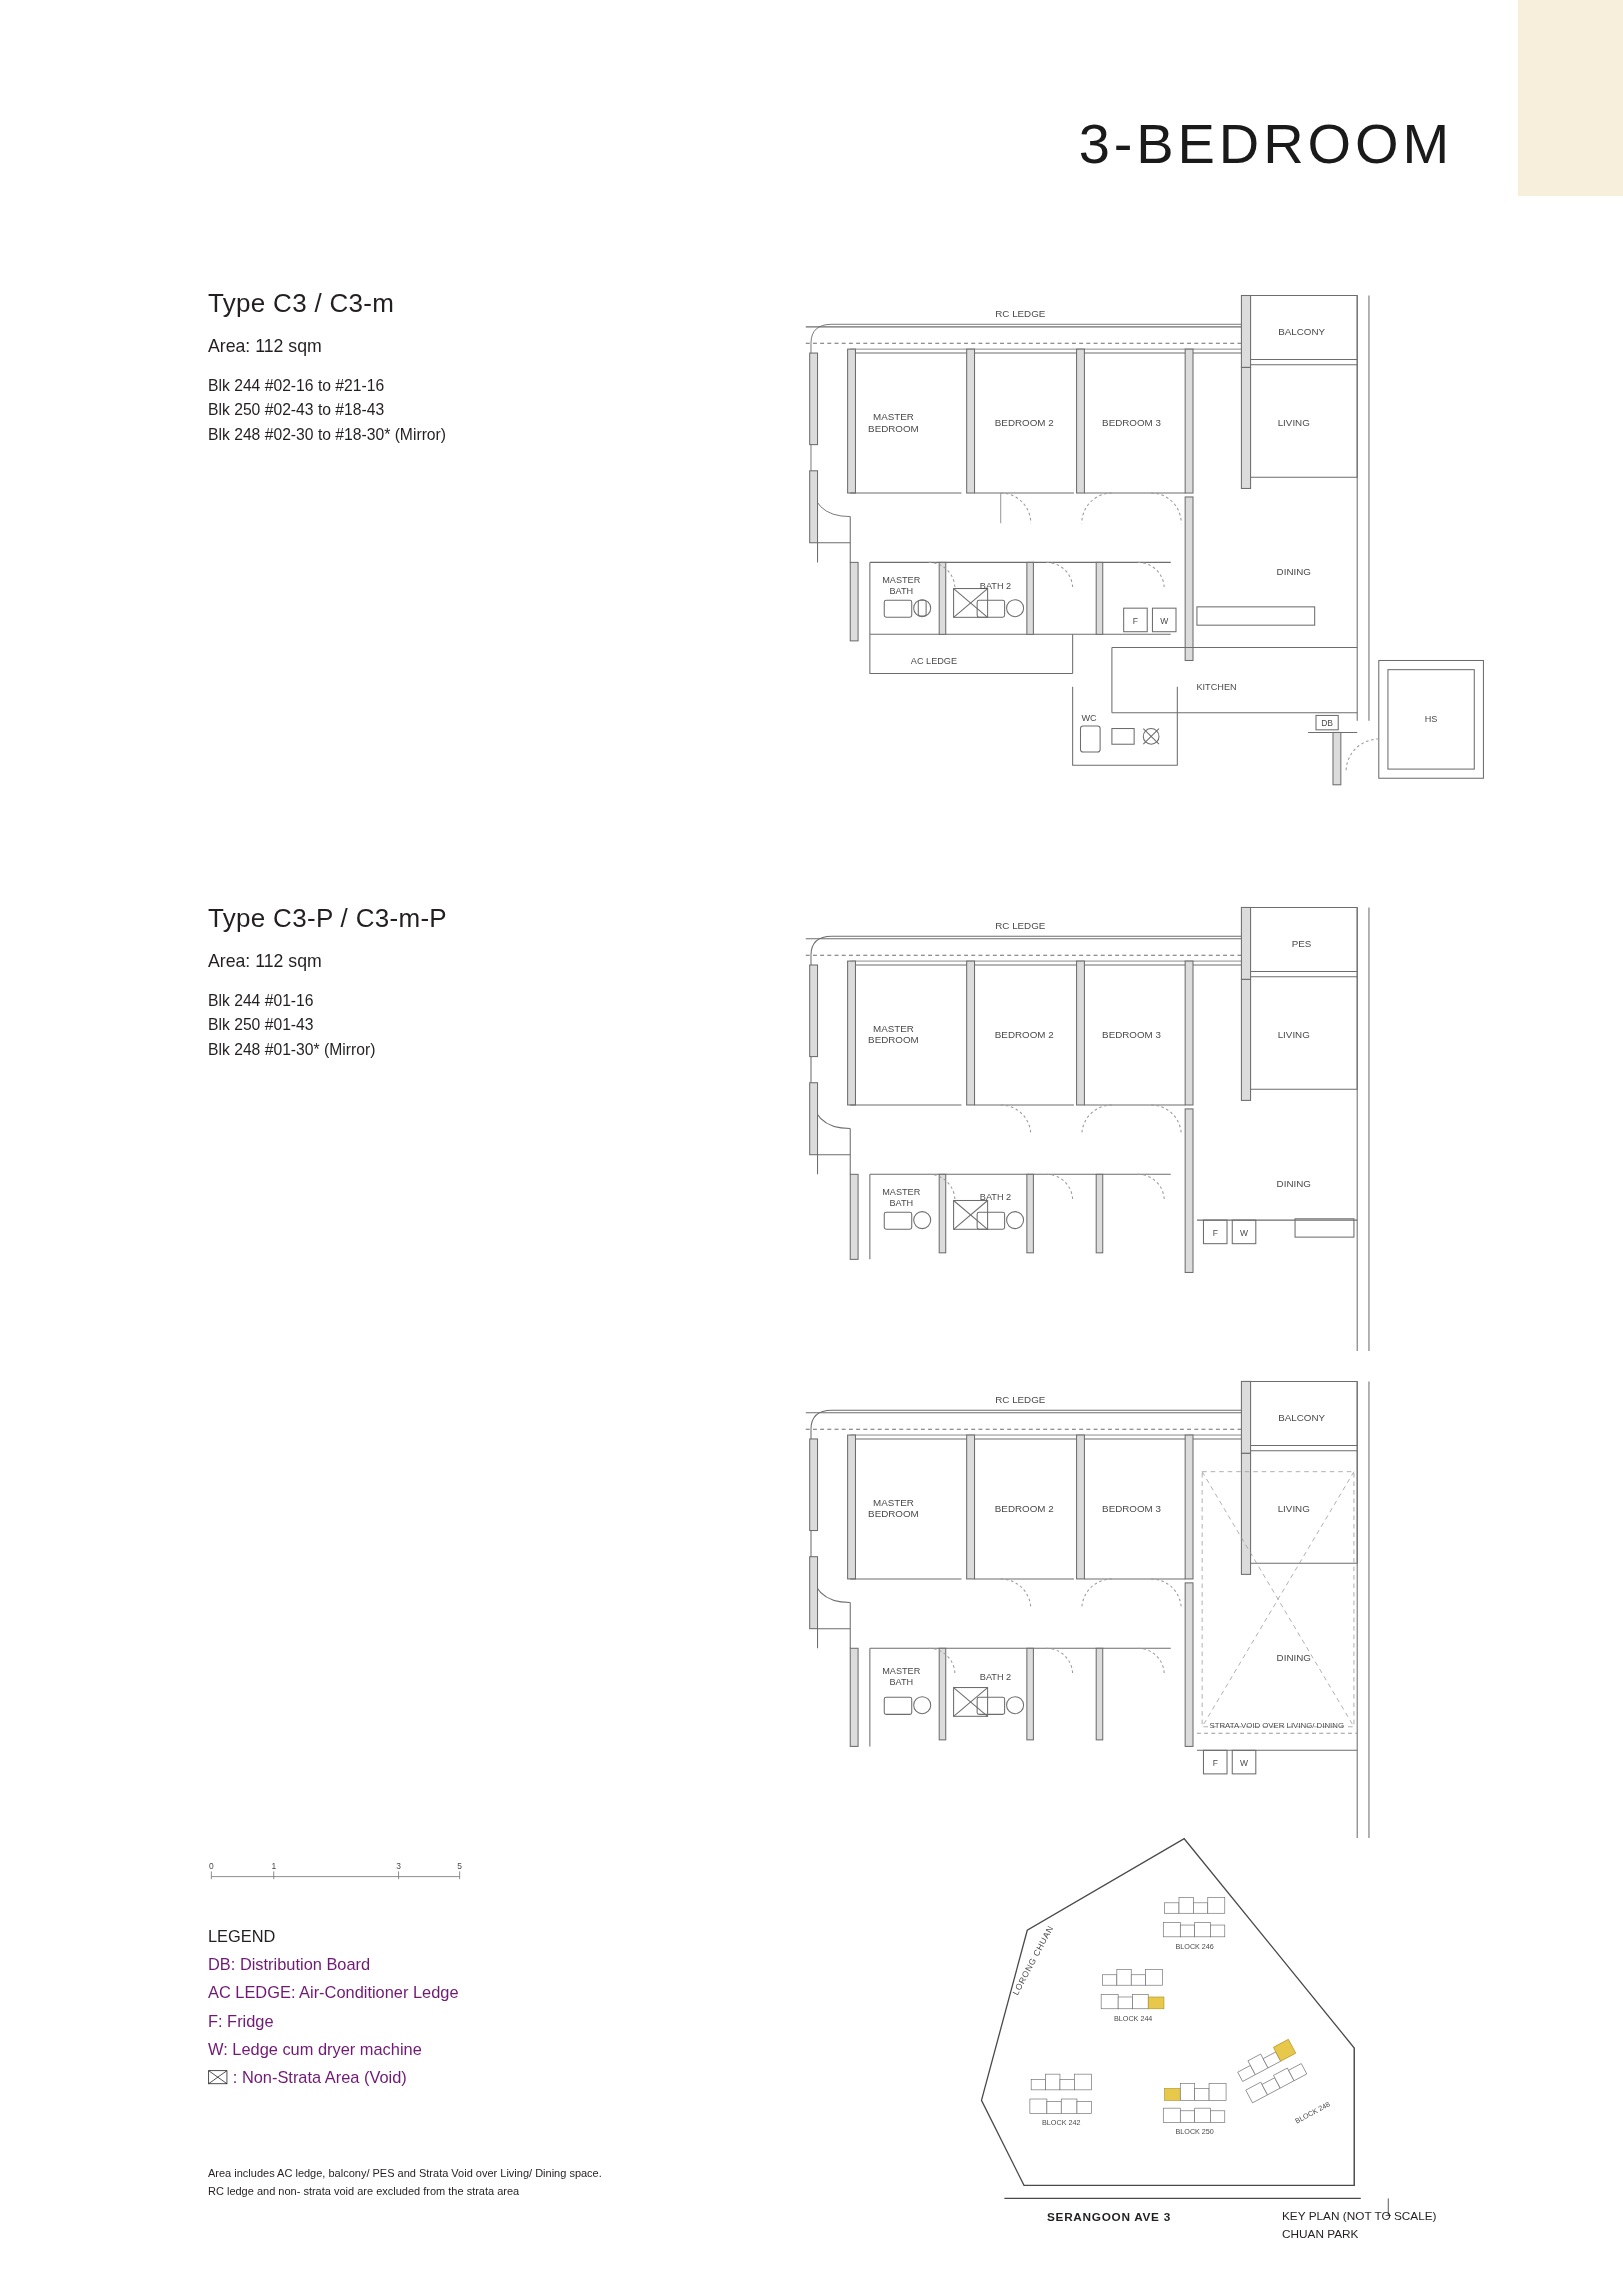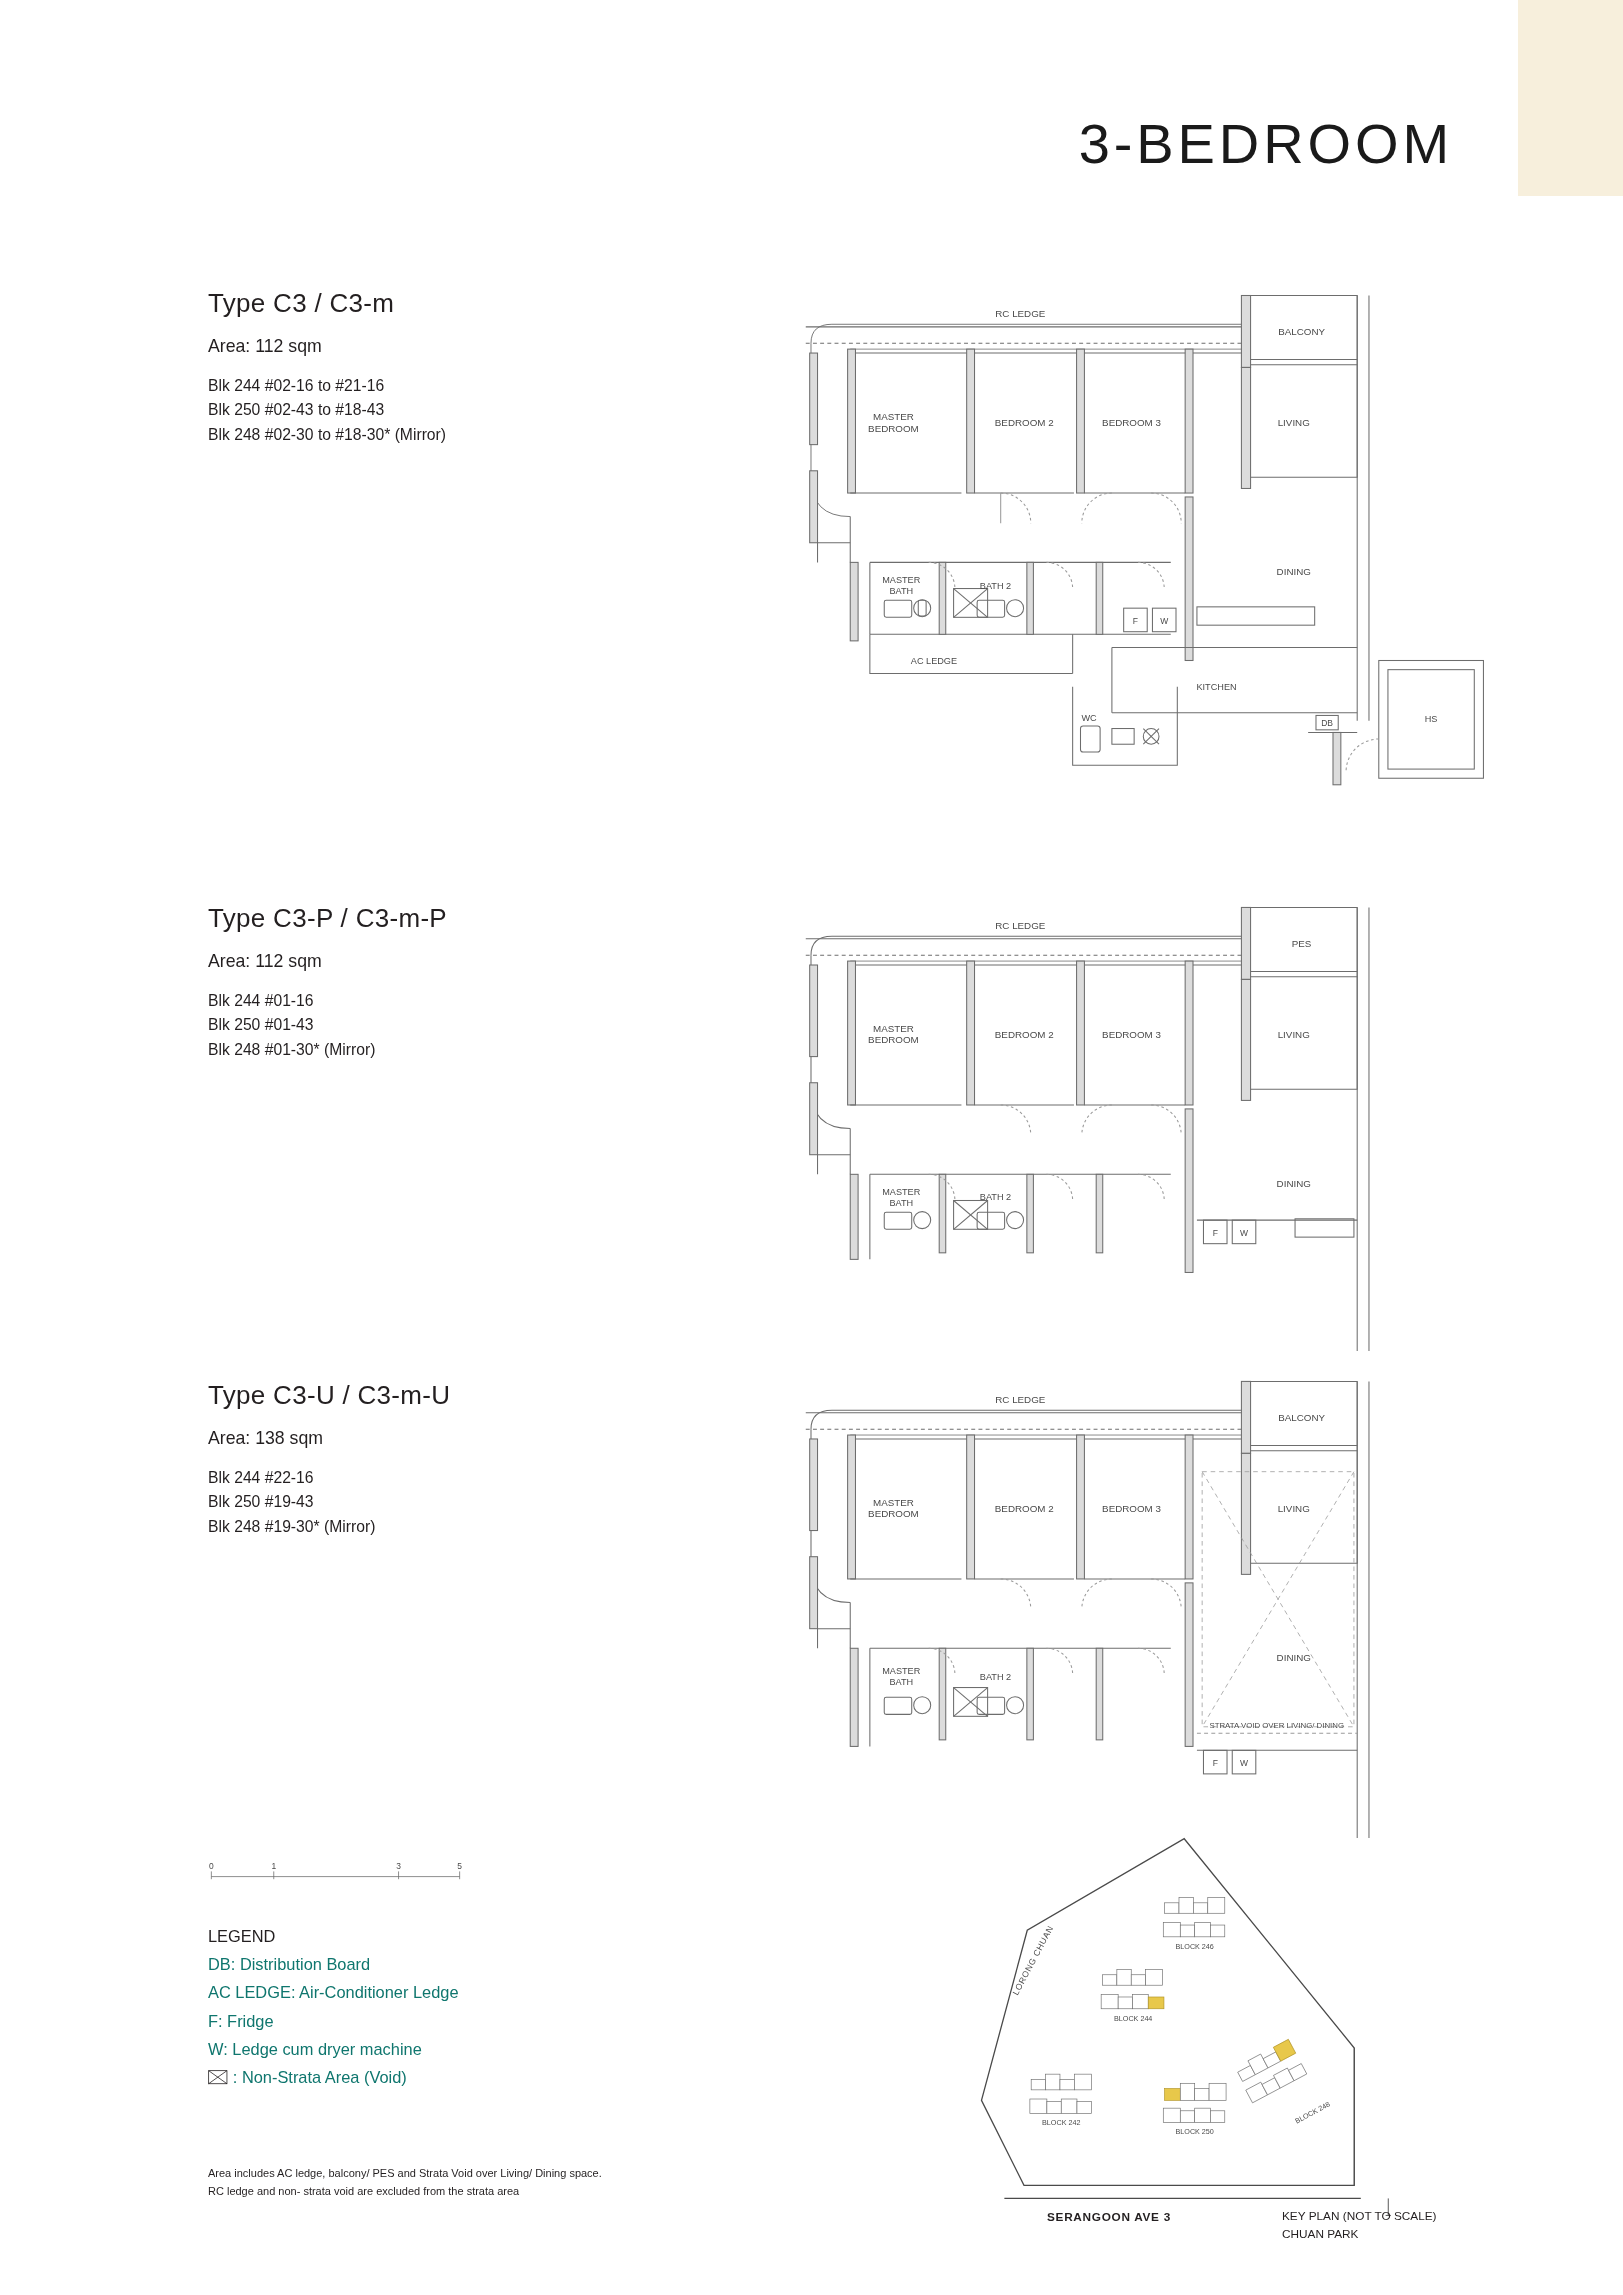--- a/index.html
+++ b/index.html
@@ -54,21 +54,21 @@
   .plan { position:absolute; }
   .plan svg { display:block; }
 
   
   .scalebar { position:absolute; left: 208px; top: 1861px; width: 255px; }
   .scalebar svg { display:block; }
 
   
   .legend { position:absolute; left: 208px; top: 1927px; }
   .legend-title { font-size: 16.4px; margin-bottom: 9.2px; color:#231f20; }
-  .legend-row { font-size: 16.4px; margin-bottom: 9.2px; color:#0f766e; display:flex; align-items:center; gap:5.2px;}
+  .legend-row { font-size: 16.4px; margin-bottom: 9.2px; color:#701a75; display:flex; align-items:center; gap:5.2px;}
   .legend-note {
     position:absolute; left:208px; top: 2165px;
     font-size: 11px; line-height: 1.6; color:#231f20;
   }
   .void-glyph { display:inline-block; width: 19.6px; height: 14.4px; position:relative; }
   .void-glyph svg { display:block; }
 
   
   .keyplan { position:absolute; left: 903px; top: 1832px; width: 654px; height: 432px; }
   .keyplan svg { display:block; }
@@ -296,29 +296,20 @@
         <text x="978" y="450" font-size="15">DINING</text>
         <text x="378" y="462" font-size="14">MASTER</text>
         <text x="378" y="478" font-size="14">BATH</text>
         <text x="522" y="470" font-size="14">BATH 2</text>
         <text x="858" y="524" font-size="13">F</text>
         <text x="902" y="524" font-size="13">W</text>
       </g>
     </svg>
   </div>
 
-  <div class="unit" style="left:208px; top:1380px;">
-    <div class="unit-type">Type C3-U / C3-m-U</div>
-    <div class="unit-area">Area: 138 sqm</div>
-    <div class="unit-blk">
-      <div>Blk 244  #22-16</div>
-      <div>Blk 250  #19-43</div>
-      <div>Blk 248  #19-30* (Mirror)</div>
-    </div>
-  </div>
 
   <div class="plan" style="left:654px; top:1367px;">
     <svg width="870" height="471" viewBox="0 0 1330 720" xmlns="http://www.w3.org/2000/svg">
       <g fill="none" stroke="#6d6d6d" stroke-width="1.6">
         <line x1="1093" y1="22" x2="1093" y2="720"></line>
         <line x1="1075" y1="22" x2="1075" y2="720"></line>
         <path d="M905,22 L1075,22 L1075,300 L905,300 Z"></path>
         <line x1="905" y1="120" x2="1075" y2="120"></line>
         <line x1="905" y1="128" x2="1075" y2="128"></line>
         <rect x="898" y="22" width="14" height="110" fill="#dcdcdc" stroke="#6d6d6d"></rect>

